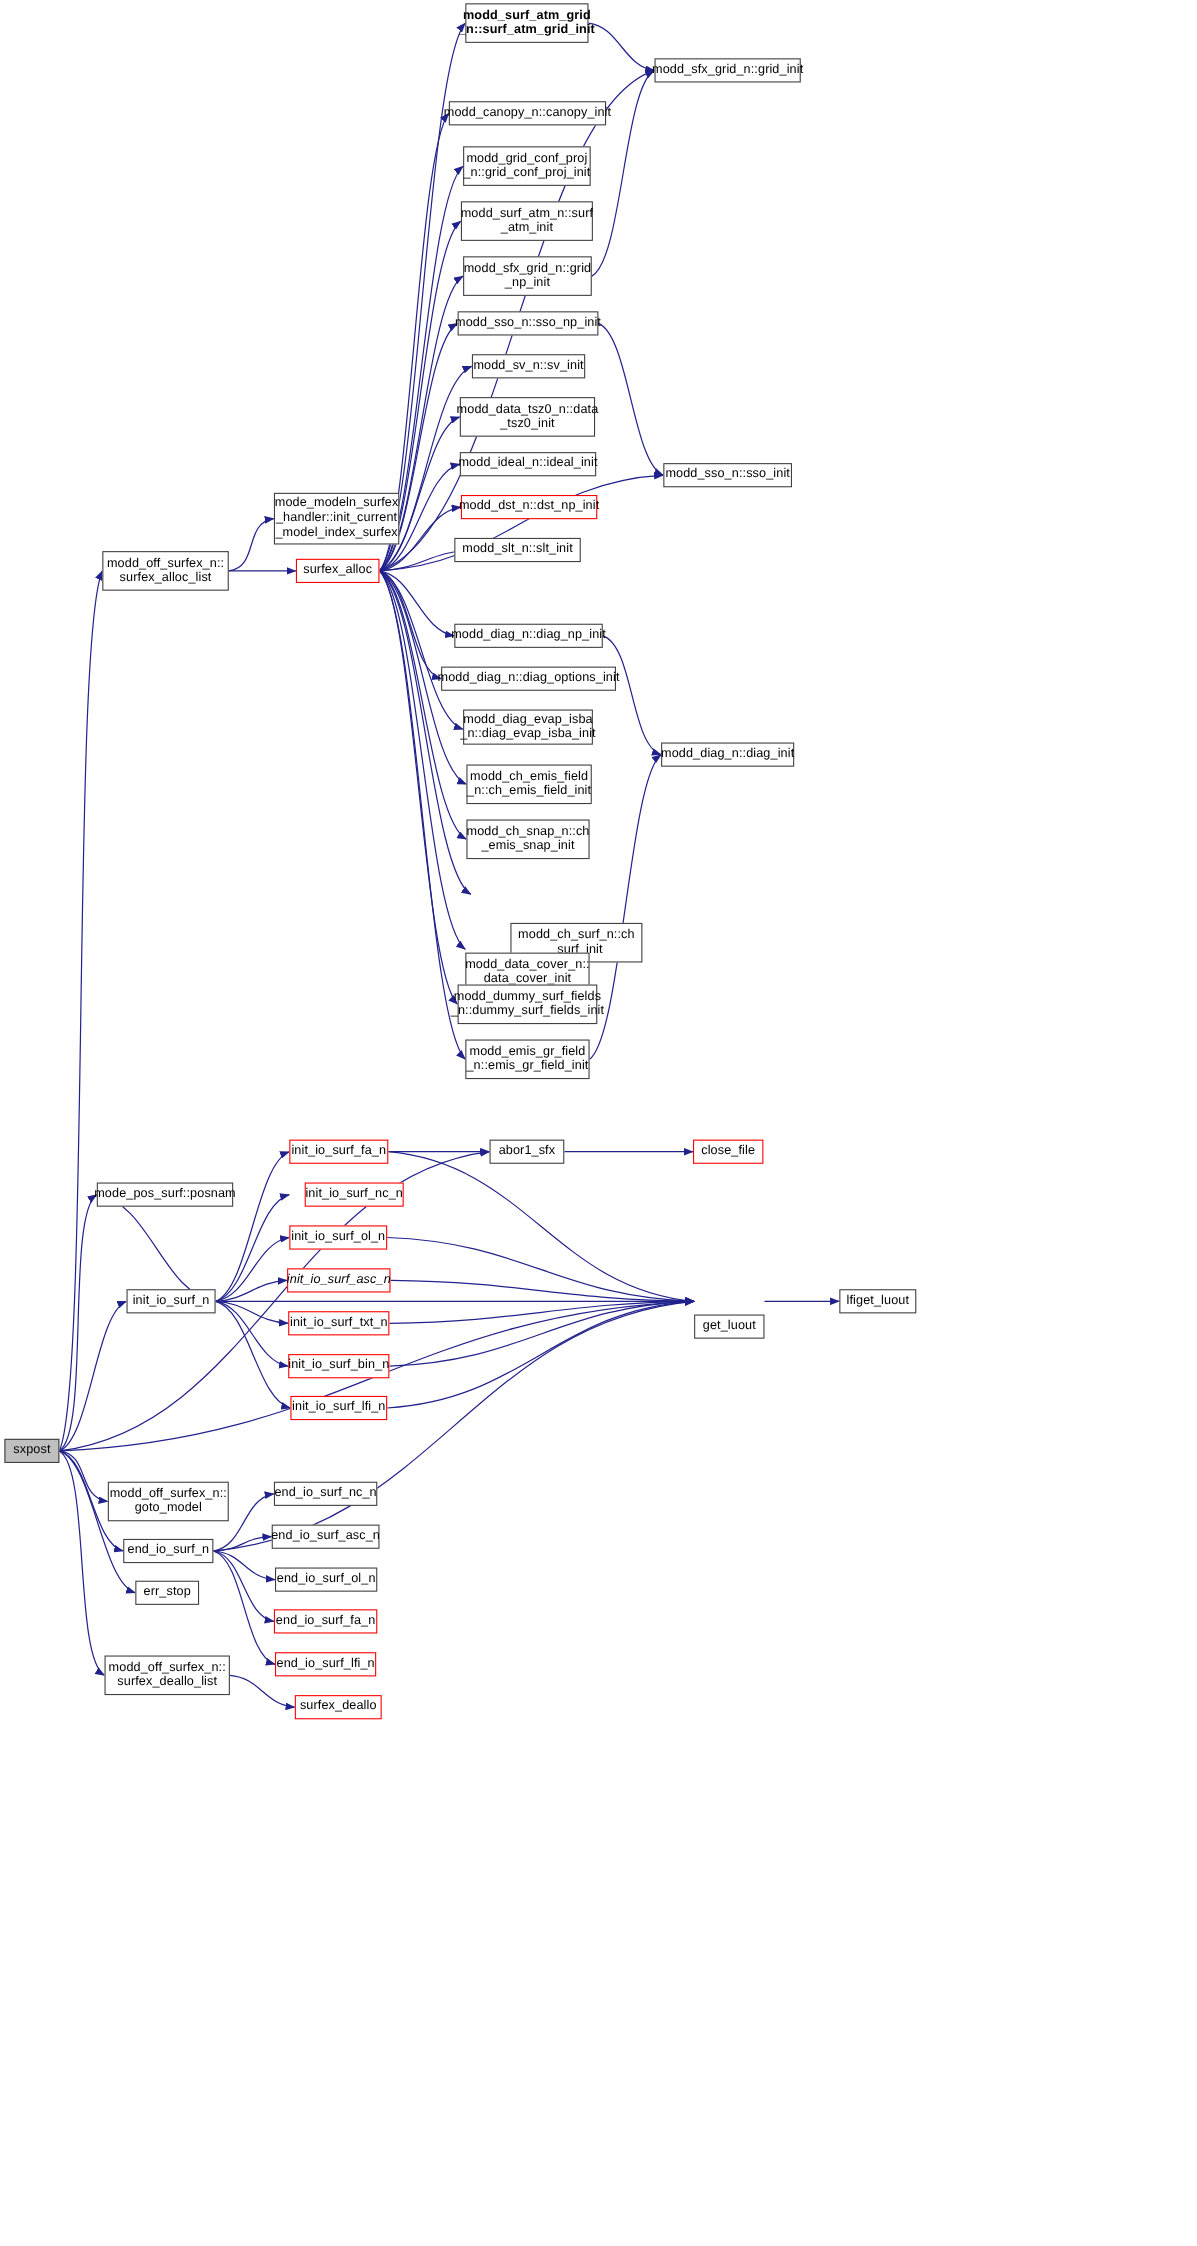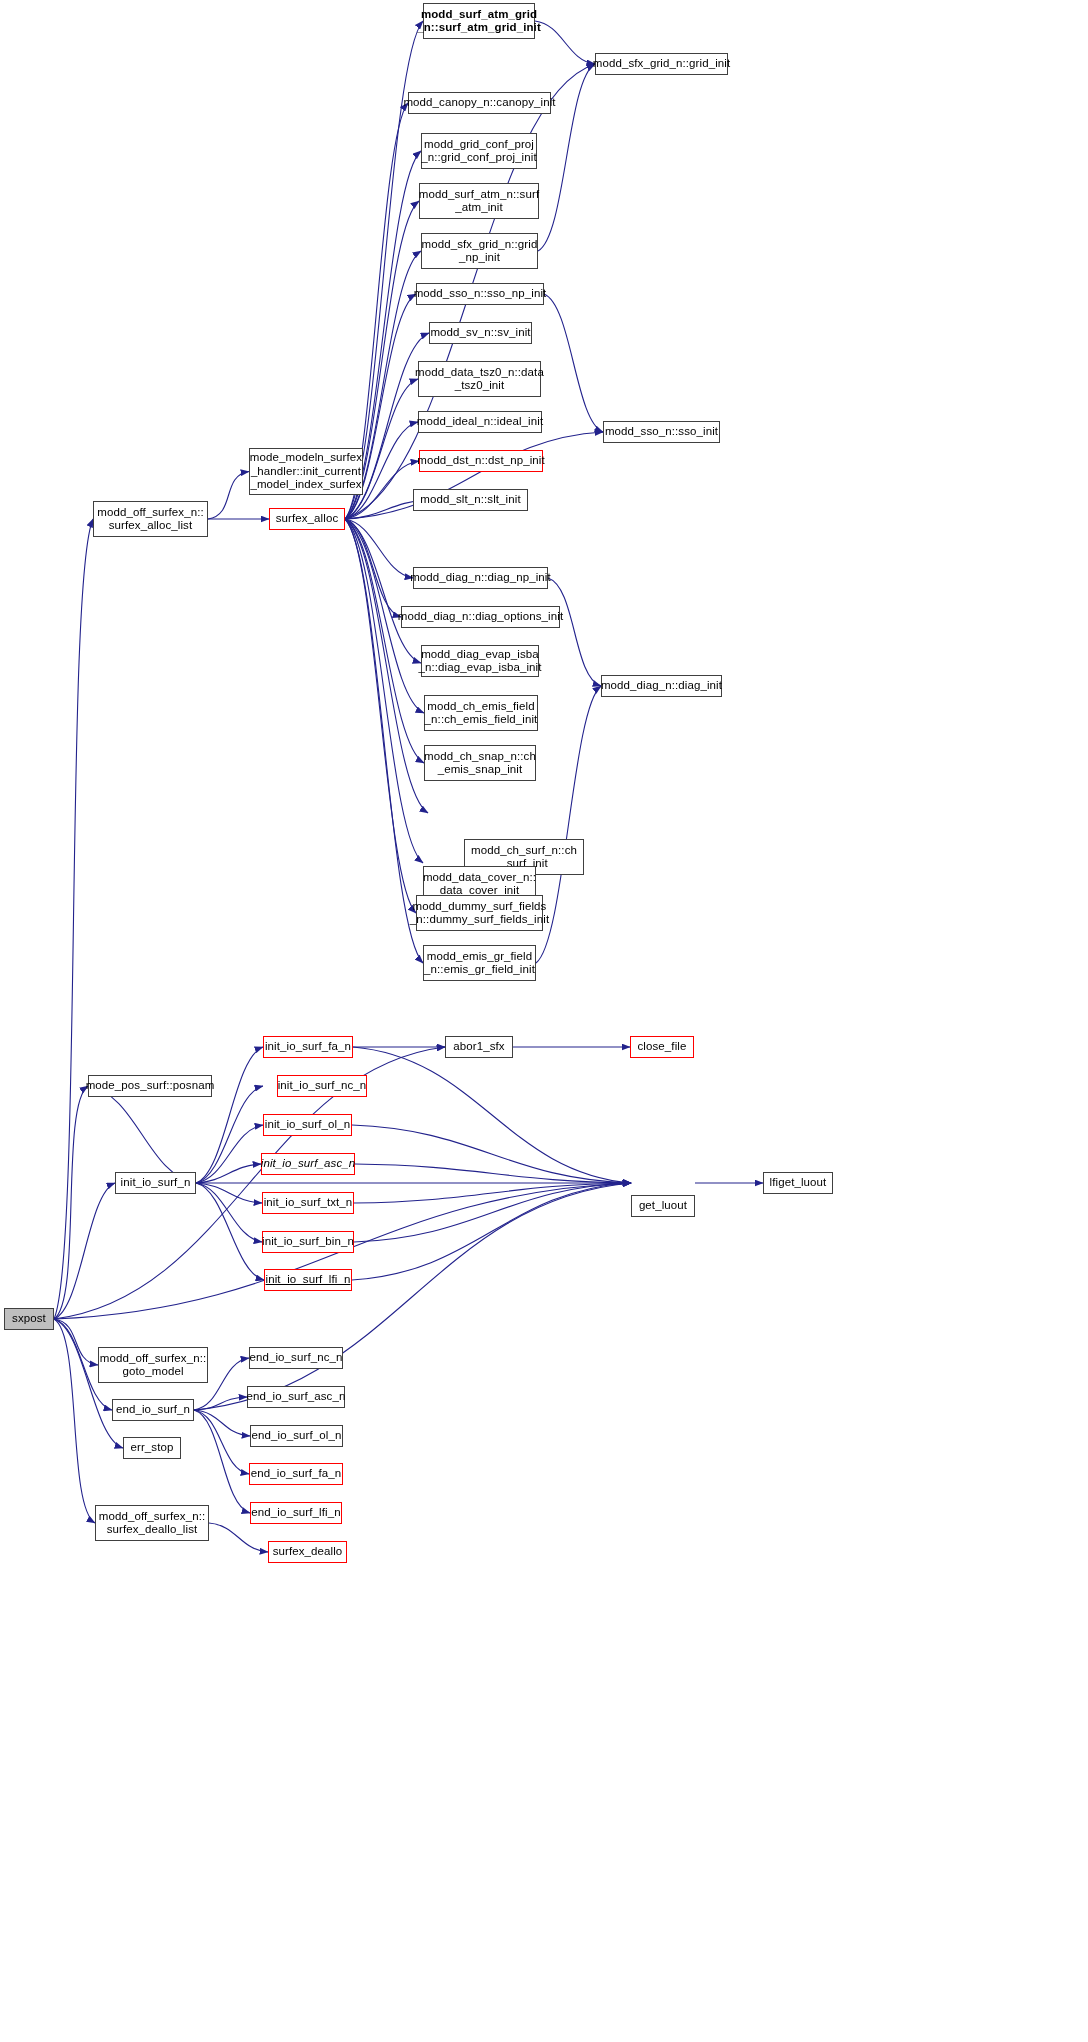--- a/index.html
+++ b/index.html
@@ -212,21 +212,21 @@
       </div>
       <div class="node" style="left: 763px; top: 1172px; width: 70px; height: 22px;">
         <span>lfiget_luout</span>
       </div>
       <div class="node red" style="left: 262px; top: 1192px; width: 92px; height: 22px;">
         <span>init_io_surf_txt_n</span>
       </div>
       <div class="node red" style="left: 262px; top: 1231px; width: 92px; height: 22px;">
         <span>init_io_surf_bin_n</span>
       </div>
-      <div class="node red" style="left: 264px; top: 1269px; width: 88px; height: 22px; text-decoration: underline;">
+      <div class="node red" style="left: 264px; top: 1269px; width: 88px; height: 22px;">
         <span>init_io_surf_lfi_n</span>
       </div>
       <div class="node root" style="left: 4px; top: 1308px; width: 50px; height: 22px;">
         <span>sxpost</span>
       </div>
       <div class="node" style="left: 98px; top: 1347px; width: 110px; height: 36px;">
         <span>modd_off_surfex_n::
 goto_model</span>
       </div>
       <div class="node" style="left: 249px; top: 1347px; width: 94px; height: 22px;">

